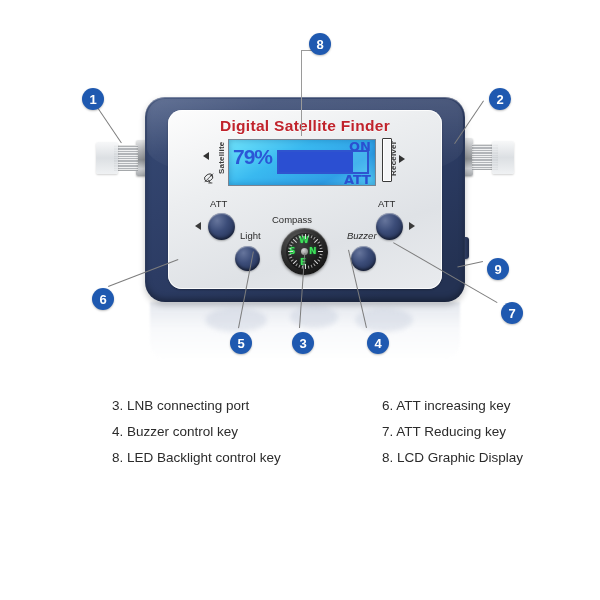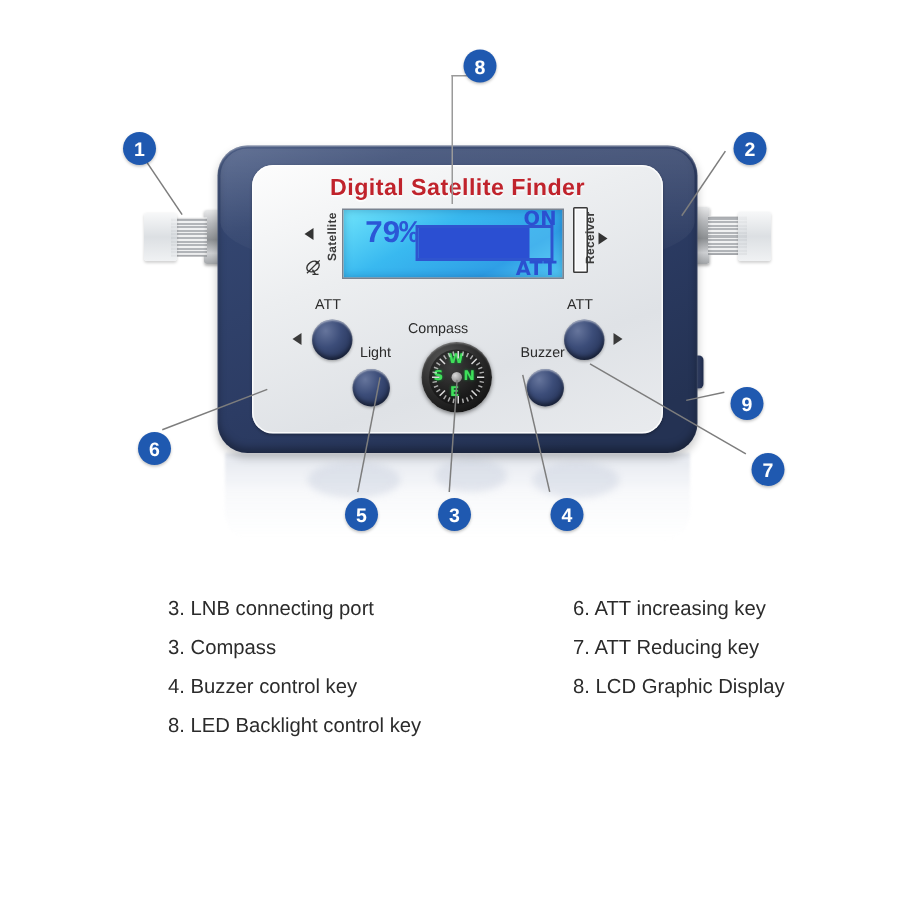--- a/index.html
+++ b/index.html
@@ -73,22 +73,22 @@
 
   
   #lcd{
     position:absolute;left:60px;top:29px;width:146px;height:45px;
     background:linear-gradient(150deg,#6fe4fb 0%,#39b9f0 38%,#2f9fe6 75%,#56ccf6 100%);
     border:1px solid #7a8390;
     box-shadow:inset 0 0 6px rgba(0,60,120,.35);
     overflow:hidden;
   }
   #lcd-pct{
-    position:absolute;left:14px;top:6px;
-    font-family:Liberation Mono, monospace;
+    position:absolute;left:4px;top:6px;
+    font-family:Liberation Sans, sans-serif;
     font-size:21px;font-weight:bold;
     color:#2b57d6;
     line-height:1;
     letter-spacing:-1px;
   }
   #lcd-bar-outer{
     position:absolute;left:48px;top:10px;width:92px;height:24px;
     border:2px solid #2f54cf;
     box-sizing:border-box;
     background:rgba(110,215,250,.35);
@@ -168,21 +168,21 @@
   #tri-att-left{left:27px;top:112px;}
 
   #btn-att-right{left:208px;top:103px;width:27px;height:27px;}
   #lbl-att-right{left:210px;top:88px;}
   #tri-att-right{left:241px;top:112px;}
 
   #btn-light{left:67px;top:136px;width:25px;height:25px;}
   #lbl-light{left:72px;top:120px;}
 
   #btn-buzzer{left:183px;top:136px;width:25px;height:25px;}
-  #lbl-buzzer{left:179px;top:120px;}
+  #lbl-buzzer{left:179px;top:120px;font-style:italic;}
 
   
   #lbl-compass{position:absolute;left:104px;top:104px;font-size:9.5px;color:#2b2b2b;white-space:nowrap;font-family:"Liberation Sans", sans-serif;}
   #compass{
     position:absolute;left:113px;top:118px;width:47px;height:47px;border-radius:50%;
     background:radial-gradient(circle at 35% 28%, #5b5b5b 0%, #2e2e2e 45%, #141414 80%, #000 100%);
     box-shadow:0 1px 3px rgba(0,0,0,.5), inset 0 1px 1px rgba(255,255,255,.25);
   }
   #compass-dial{
     position:absolute;left:5px;top:5px;width:37px;height:37px;border-radius:50%;
@@ -399,21 +399,20 @@
           <div class="ctick" style="transform: rotate(348.75deg); height: 3px; opacity: 0.75;"></div>
         </div>
     </div>
 
   </div>
 </div>
 
 <div id="legend">
   <div class="legend-col" id="legend-col-left">
     <div class="legend-item">3. LNB connecting port</div>
-    <div class="legend-item">3. Compass</div>
     <div class="legend-item">4. Buzzer control key</div>
     <div class="legend-item">8. LED Backlight control key</div>
   </div>
   <div class="legend-col" id="legend-col-right">
     <div class="legend-item">6. ATT increasing key</div>
     <div class="legend-item">7. ATT Reducing key</div>
     <div class="legend-item">8. LCD Graphic Display</div>
   </div>
 </div>
 

